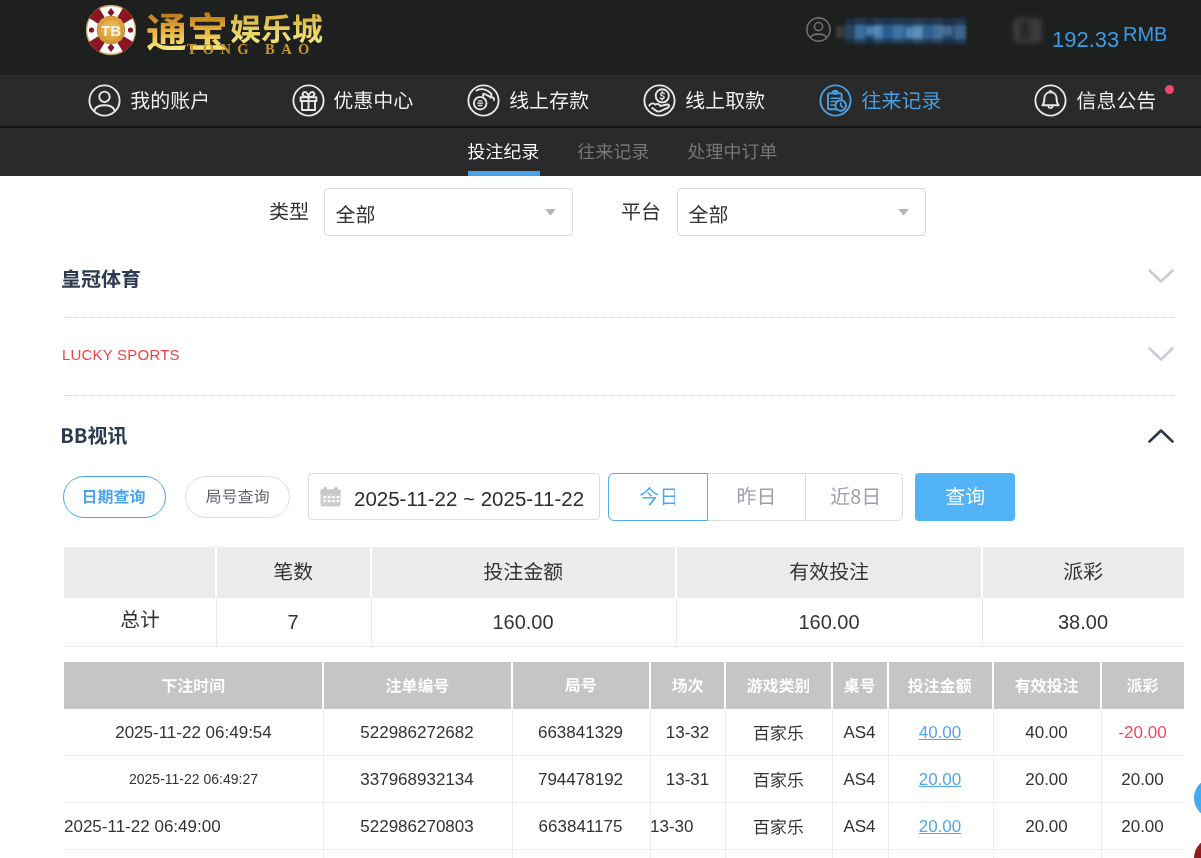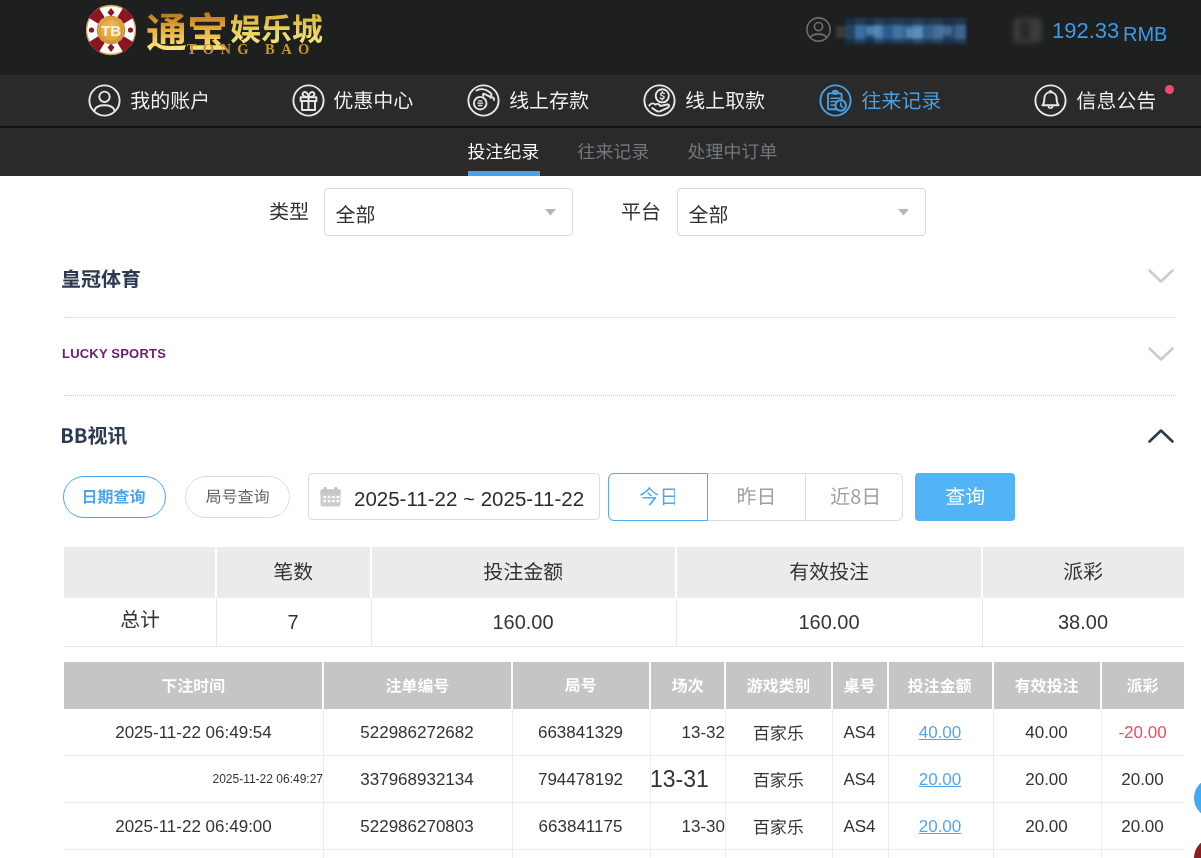--- a/index.html
+++ b/index.html
@@ -61,21 +61,21 @@
 <div class="a" style="left:0;top:8px;width:9px;height:12px;background:#3b3b3b"></div>
 <div class="a" style="left:9px;top:0;width:121px;height:26px;background:linear-gradient(90deg,#27445f 0 10px,#3c6f9f 0 20px,#1e4a78 0 29px,#457bab 0 38px,#2a5c90 0 48px,#3e73a3 0 58px,#2d618f 0 68px,#4d80ab 0 78px,#315f8d 0 88px,#416f9a 0 98px,#27496f 0 110px,#3a658e 0 121px)"></div>
 <div class="a" style="left:9px;top:0;width:121px;height:7px;background:#1a2838;opacity:.75"></div>
 <div class="a" style="left:9px;top:21px;width:121px;height:5px;background:#16222f;opacity:.6"></div>
 <div class="a" style="left:30px;top:8px;width:14px;height:9px;background:#5a8cb8;opacity:.8"></div>
 <div class="a" style="left:70px;top:10px;width:16px;height:10px;background:#6394c0;opacity:.7"></div>
 <div class="a" style="left:104px;top:8px;width:12px;height:9px;background:#54779a;opacity:.7"></div>
 </div>
 <div class="a" style="left:1013px;top:18px;width:29px;height:25px;background:#3c3c3c;border-radius:5px;filter:blur(2.5px)"></div>
 <div class="a" style="left:1020px;top:21px;width:10px;height:19px;background:#2a2a2a;filter:blur(2px)"></div>
-<div class="lat" style="left:1052px;top:20px;font-size:22px;line-height:22px;color:#3e9ae6">192.33</div>
+<div class="lat" style="left:1052px;top:29px;font-size:22px;line-height:22px;color:#3e9ae6">192.33</div>
 <div class="lat" style="left:1123px;top:25.5px;font-size:20px;line-height:16px;color:#3e9ae6">RMB</div>
 <svg class="a" style="left:88px;top:84px" width="33" height="33" viewBox="0 0 33 33" fill="none" stroke="#e8e8e8" stroke-width="1.9" stroke-linecap="round" stroke-linejoin="round">
     <circle cx="16.5" cy="16.5" r="15.1"></circle>
     <circle cx="16.5" cy="12.8" r="5.2"></circle>
     <path d="M6.5 26.5 C8.5 19.5 24.5 19.5 26.5 26.5"></path>
   </svg>
 <svg class="a" style="left:292px;top:84px" width="33" height="33" viewBox="0 0 33 33" fill="none" stroke="#e8e8e8" stroke-width="1.9" stroke-linecap="round" stroke-linejoin="round">
     <circle cx="16.5" cy="16.5" r="15.1"></circle>
     <rect x="8.6" y="13.2" width="15.8" height="3.9"></rect>
     <rect x="10" y="17.1" width="13" height="8.9"></rect>
@@ -160,21 +160,21 @@
 <svg class="a" style="left:897px;top:208px" width="13" height="9" viewBox="0 0 13 9">
     <path d="M1 1 L6.5 7.5 L12 1Z" fill="#b5b5b5"></path>
   </svg>
 <svg class="t" style="left:62.0px;top:269.0px" width="77.9" height="19.1" viewBox="1.0 -17.3 77.9 19.1">
     <path fill="#2c3a52" d="M5.4 -10.6H14.6V-9.6H5.4ZM5.4 -13.4H14.6V-12.4H5.4ZM1 -0.7V1.4H19.1V-0.7H11.4V-1.7H17V-3.7H11.4V-4.7H17.8V-6.8H2.3V-4.7H8.9V-3.7H3.3V-1.7H8.9V-0.7ZM8.7 -16.9C8.6 -16.4 8.4 -15.8 8.2 -15.3H3V-7.7H17.1V-15.3H11C11.2 -15.7 11.5 -16.2 11.7 -16.7Z M30.5 -7.3C31.2 -6.3 31.8 -5 32 -4.1L34 -5C33.7 -5.9 33.1 -7.1 32.4 -8ZM34.7 -12.7V-10.7H30.2V-8.6H34.7V-3.9C34.7 -3.6 34.7 -3.6 34.4 -3.5C34.1 -3.5 33.3 -3.5 32.5 -3.6C32.8 -3 33.1 -2.1 33.2 -1.5C34.5 -1.5 35.4 -1.5 36.1 -1.9C36.8 -2.2 37 -2.8 37 -3.8V-8.6H39.1V-10.7H37V-12.2H38.6V-16.1H21.4V-12.2H22.3V-10.1H29.5V-12.3H23.7V-13.9H36.2V-12.7ZM20.9 -8.3V-6.1H22.8V-5.3C22.8 -3.7 22.5 -1.5 20.4 0.1C20.9 0.4 21.8 1.3 22.1 1.7C24.5 -0.2 25 -3.1 25 -5.3V-6.1H26.5V-1.5C26.5 0.8 27.4 1.5 30.5 1.5C31.2 1.5 35.1 1.5 35.8 1.5C38.5 1.5 39.2 0.7 39.6 -2.4C38.9 -2.5 38 -2.9 37.4 -3.2C37.3 -0.9 37 -0.6 35.7 -0.6C34.7 -0.6 31.4 -0.6 30.6 -0.6C29 -0.6 28.7 -0.7 28.7 -1.5V-6.1H30.3V-8.3Z M44.4 -16.9C43.5 -14.1 41.9 -11.2 40.3 -9.4C40.7 -8.8 41.4 -7.5 41.6 -6.9C42 -7.4 42.4 -7.9 42.8 -8.5V1.8H45.1V-12.4C45.7 -13.6 46.3 -14.9 46.7 -16.2ZM46.2 -13.4V-11.1H50.2C49.1 -8 47.2 -4.8 45.2 -3C45.7 -2.6 46.5 -1.7 46.9 -1.2C47.5 -1.8 48.1 -2.6 48.7 -3.4V-1.6H51.3V1.6H53.7V-1.6H56.4V-3.3C56.9 -2.5 57.4 -1.8 58 -1.2C58.4 -1.8 59.2 -2.7 59.8 -3.1C57.8 -4.9 56 -8 54.9 -11.1H59.2V-13.4H53.7V-16.9H51.3V-13.4ZM51.3 -3.7H48.9C49.8 -5.2 50.6 -6.9 51.3 -8.8ZM53.7 -3.7V-9C54.3 -7.1 55.2 -5.3 56.1 -3.7Z M74.1 -6.6V-5.7H66V-6.6ZM63.6 -8.6V1.8H66V-1.4H74.1V-0.5C74.1 -0.2 73.9 -0.1 73.5 -0.1C73.1 -0.1 71.4 -0.1 70.2 -0.1C70.5 0.4 70.9 1.2 71 1.8C72.9 1.8 74.3 1.8 75.2 1.5C76.1 1.2 76.5 0.7 76.5 -0.5V-8.6ZM66 -4H74.1V-3.1H66ZM68.3 -16.6 69 -15.3H61.1V-13.2H65.3C64.6 -12.6 64 -12.2 63.7 -12C63.2 -11.7 62.8 -11.5 62.4 -11.4C62.6 -10.7 63 -9.5 63.1 -9C64 -9.3 65.3 -9.4 74.9 -9.9C75.4 -9.5 75.8 -9.1 76.1 -8.7L78.2 -10.1C77.3 -10.9 75.8 -12.1 74.6 -13.2H78.9V-15.3H71.8C71.5 -15.9 71.1 -16.7 70.7 -17.3ZM71.8 -12.7 72.9 -11.8 66.7 -11.5C67.5 -12 68.2 -12.6 68.9 -13.2H72.6Z"></path>
   </svg>
 <svg class="a" style="left:1147px;top:268px" width="28" height="17" viewBox="0 0 28 17" fill="none" stroke="#c9ccd0" stroke-width="2.6" stroke-linecap="round" stroke-linejoin="round">
     <path d="M2.5 2.5 L14 13.5 L25.5 2.5"></path>
   </svg>
 <div class="a" style="left:64px;top:317px;width:1112px;border-top:1px dotted #ccc"></div>
-<div class="lat" style="left:62px;top:346px;font-size:13px;font-weight:bold;color:#701a75;letter-spacing:0.2px">LUCKY SPORTS</div>
+<div class="lat" style="left:62px;top:346px;font-size:15px;font-weight:normal;color:#ef4444;letter-spacing:0.2px">LUCKY SPORTS</div>
 <svg class="a" style="left:1147px;top:346px" width="28" height="17" viewBox="0 0 28 17" fill="none" stroke="#c9ccd0" stroke-width="2.6" stroke-linecap="round" stroke-linejoin="round">
     <path d="M2.5 2.5 L14 13.5 L25.5 2.5"></path>
   </svg>
 <div class="a" style="left:64px;top:395px;width:1112px;border-top:1px dotted #ccc"></div>
 <svg class="t" style="left:62.0px;top:426.0px" width="65.0" height="18.8" viewBox="1.8 -17.0 65.0 18.8">
     <path fill="#2c3a52" d="M1.8 0H7.1C10.4 0 12.8 -1.4 12.8 -4.4C12.8 -6.3 11.7 -7.5 10.1 -7.9V-7.9C11.3 -8.4 12.1 -9.8 12.1 -11.2C12.1 -13.9 9.8 -14.8 6.7 -14.8H1.8ZM4.8 -8.8V-12.5H6.5C8.3 -12.5 9.2 -12 9.2 -10.7C9.2 -9.5 8.4 -8.8 6.5 -8.8ZM4.8 -2.3V-6.6H6.8C8.9 -6.6 9.9 -6 9.9 -4.5C9.9 -3 8.8 -2.3 6.8 -2.3Z M15.4 0H20.7C24 0 26.4 -1.4 26.4 -4.4C26.4 -6.3 25.3 -7.5 23.7 -7.9V-7.9C24.9 -8.4 25.7 -9.8 25.7 -11.2C25.7 -13.9 23.4 -14.8 20.3 -14.8H15.4ZM18.4 -8.8V-12.5H20.2C21.9 -12.5 22.8 -12 22.8 -10.7C22.8 -9.5 22 -8.8 20.1 -8.8ZM18.4 -2.3V-6.6H20.5C22.5 -6.6 23.6 -6 23.6 -4.5C23.6 -3 22.5 -2.3 20.5 -2.3Z M35.9 -16.1V-5.4H38.2V-14H43.4V-5.4H45.8V-16.1ZM39.6 -12.9V-9.7C39.6 -6.6 39.1 -2.6 34 0.1C34.5 0.4 35.3 1.3 35.5 1.8C38 0.5 39.5 -1.2 40.5 -3.1V-0.6C40.5 1.1 41.2 1.5 42.8 1.5H44.2C46.2 1.5 46.5 0.6 46.7 -2.5C46.2 -2.7 45.4 -3 44.9 -3.4C44.8 -0.8 44.7 -0.2 44.2 -0.2H43.3C42.9 -0.2 42.7 -0.4 42.7 -0.9V-5.5H41.4C41.8 -6.9 41.9 -8.4 41.9 -9.6V-12.9ZM29.8 -15.9C30.4 -15.3 31 -14.4 31.4 -13.6H28.3V-11.5H32.5C31.4 -9.2 29.6 -7.1 27.8 -5.9C28.1 -5.4 28.6 -4.1 28.7 -3.4C29.3 -3.8 29.9 -4.3 30.5 -4.9V1.8H32.8V-6C33.3 -5.3 33.8 -4.5 34.1 -3.9L35.6 -5.8C35.3 -6.2 34 -7.6 33.3 -8.5C34.1 -9.8 34.8 -11.3 35.4 -12.9L34.1 -13.7L33.7 -13.6H32.2L33.5 -14.4C33.2 -15.2 32.4 -16.2 31.7 -17Z M48.9 -15.3C49.9 -14.3 51.1 -12.8 51.7 -11.9L53.5 -13.5C52.9 -14.4 51.5 -15.7 50.5 -16.6ZM47.9 -10.8V-8.5H50.3V-2.5C50.3 -1.6 49.7 -0.9 49.3 -0.6C49.7 -0.1 50.3 0.9 50.5 1.4C50.8 0.9 51.5 0.3 55.2 -2.9C54.9 -3.3 54.5 -4.3 54.3 -4.9L52.6 -3.5V-10.8ZM54.3 -16V-13.8H56.7V-8.9H54.2V-6.7H56.7V1.4H59V-6.7H61.5V-8.9H59V-13.8H62C62 -6.2 62 0.8 64.2 1.6C65.5 2.1 66.5 1.5 66.8 -1.6C66.5 -2 65.9 -2.9 65.5 -3.6C65.5 -2.2 65.3 -0.8 65.2 -0.8C64.3 -1.1 64.2 -9.3 64.4 -16Z"></path>
   </svg>
 <svg class="a" style="left:1147px;top:427px" width="28" height="17" viewBox="0 0 28 17" fill="none" stroke="#2c3a52" stroke-width="2.6" stroke-linecap="round" stroke-linejoin="round">
     <path d="M2.5 14.5 L14 3.5 L25.5 14.5"></path>
   </svg>
@@ -291,61 +291,61 @@
 <div class="a" style="left:511.5px;top:709px;width:1px;height:47px;background:#ececec"></div>
 <div class="a" style="left:650px;top:709px;width:1px;height:47px;background:#ececec"></div>
 <div class="a" style="left:725px;top:709px;width:1px;height:47px;background:#ececec"></div>
 <div class="a" style="left:831.5px;top:709px;width:1px;height:47px;background:#ececec"></div>
 <div class="a" style="left:887.5px;top:709px;width:1px;height:47px;background:#ececec"></div>
 <div class="a" style="left:992.5px;top:709px;width:1px;height:47px;background:#ececec"></div>
 <div class="a" style="left:1101px;top:709px;width:1px;height:47px;background:#ececec"></div>
 <div class="lat" style="left:64px;top:709px;width:259px;height:47px;line-height:47px;text-align:center;font-size:17px;color:#333">2025-11-22 06:49:54</div>
 <div class="lat" style="left:323px;top:709px;width:188px;height:47px;line-height:47px;text-align:center;font-size:17px;color:#333">522986272682</div>
 <div class="lat" style="left:511.5px;top:709px;width:138px;height:47px;line-height:47px;text-align:center;font-size:17px;color:#333">663841329</div>
-<div class="lat" style="left:650px;top:709px;width:75px;height:47px;line-height:47px;text-align:right;font-size:17px;color:#333">13-32</div>
+<div class="lat" style="left:650px;top:709px;width:75px;height:47px;line-height:47px;text-align:center;font-size:17px;color:#333">13-32</div>
 <svg class="t" style="left:753.6px;top:725.0px" width="49.2" height="15.8" viewBox="1.1 -14.4 49.2 15.8">
     <path fill="#333" d="M3 -9.6V1.4H4.3V0.3H12.9V1.4H14.2V-9.6H8.4C8.7 -10.3 8.9 -11.3 9.1 -12.1H15.9V-13.4H1.1V-12.1H7.6C7.5 -11.3 7.3 -10.3 7.1 -9.6ZM4.3 -4.1H12.9V-0.9H4.3ZM4.3 -5.3V-8.4H12.9V-5.3Z M24.2 -14C24.4 -13.6 24.6 -13.2 24.8 -12.8H18.4V-9.2H19.7V-11.6H31.4V-9.2H32.7V-12.8H26.4C26.2 -13.3 25.8 -13.9 25.5 -14.4ZM30.4 -8.2C29.5 -7.3 28 -6.2 26.7 -5.3C26.3 -6.3 25.7 -7.2 24.9 -7.9C25.4 -8.2 25.8 -8.5 26.1 -8.8H30.4V-10H20.6V-8.8H24.4C22.8 -7.8 20.5 -6.9 18.4 -6.4C18.6 -6.1 18.9 -5.6 19.1 -5.4C20.7 -5.8 22.5 -6.5 24 -7.4C24.3 -7.1 24.6 -6.7 24.8 -6.4C23.3 -5.3 20.5 -4 18.3 -3.5C18.5 -3.2 18.8 -2.8 19 -2.5C21 -3.1 23.6 -4.4 25.3 -5.5C25.5 -5.1 25.7 -4.7 25.8 -4.3C24.1 -2.8 20.8 -1.2 18 -0.5C18.3 -0.3 18.6 0.2 18.7 0.5C21.1 -0.2 24.1 -1.6 26 -3.1C26.2 -1.7 25.9 -0.6 25.3 -0.2C25 0.1 24.7 0.2 24.3 0.2C23.9 0.2 23.3 0.2 22.7 0.1C22.9 0.4 23 1 23.1 1.3C23.6 1.3 24.1 1.3 24.5 1.3C25.3 1.3 25.7 1.2 26.3 0.7C27.2 0 27.6 -2.1 27 -4.3L27.9 -4.8C28.8 -2.3 30.4 -0.3 32.6 0.6C32.8 0.3 33.1 -0.2 33.4 -0.4C31.3 -1.2 29.6 -3.2 28.8 -5.4C29.8 -6 30.7 -6.7 31.5 -7.3Z M38 -4.7C37.2 -3.2 35.9 -1.6 34.6 -0.5C35 -0.3 35.5 0.1 35.7 0.3C36.9 -0.9 38.3 -2.7 39.3 -4.3ZM45.8 -4.2C47 -2.8 48.5 -0.9 49.1 0.2L50.3 -0.4C49.6 -1.5 48.1 -3.4 46.9 -4.7ZM36.2 -6C36.4 -6.1 37.1 -6.2 38.2 -6.2H42.2V-0.3C42.2 -0 42.1 0.1 41.8 0.1C41.5 0.1 40.5 0.1 39.4 0.1C39.6 0.4 39.8 1 39.9 1.3C41.3 1.3 42.2 1.3 42.8 1.1C43.3 0.9 43.5 0.5 43.5 -0.3V-6.2H49.7L49.7 -7.5H43.5V-10.9H42.2V-7.5H37.4C37.7 -8.8 38 -10.4 38.2 -11.9C41.9 -12 46.2 -12.3 48.9 -13L48.1 -14.1C45.5 -13.4 40.8 -13.1 36.9 -13C36.9 -11 36.4 -8.8 36.3 -8.3C36.1 -7.7 36 -7.3 35.8 -7.2C35.9 -6.9 36.1 -6.2 36.2 -6Z"></path>
   </svg>
 <div class="lat" style="left:831.5px;top:709px;width:56px;height:47px;line-height:47px;text-align:center;font-size:17px;color:#333">AS4</div>
 <div class="lat" style="left:887.5px;top:709px;width:105px;height:47px;line-height:47px;text-align:center;font-size:17px;color:#54a6e8"><span style="text-decoration:underline">40.00</span></div>
 <div class="lat" style="left:992.5px;top:709px;width:108px;height:47px;line-height:47px;text-align:center;font-size:17px;color:#333">40.00</div>
 <div class="lat" style="left:1101px;top:709px;width:83px;height:47px;line-height:47px;text-align:center;font-size:17px;color:#f2495c">-20.00</div>
 <div class="a" style="left:64px;top:802px;width:1120px;height:1px;background:#ececec"></div>
 <div class="a" style="left:323px;top:756px;width:1px;height:47px;background:#ececec"></div>
 <div class="a" style="left:511.5px;top:756px;width:1px;height:47px;background:#ececec"></div>
 <div class="a" style="left:650px;top:756px;width:1px;height:47px;background:#ececec"></div>
 <div class="a" style="left:725px;top:756px;width:1px;height:47px;background:#ececec"></div>
 <div class="a" style="left:831.5px;top:756px;width:1px;height:47px;background:#ececec"></div>
 <div class="a" style="left:887.5px;top:756px;width:1px;height:47px;background:#ececec"></div>
 <div class="a" style="left:992.5px;top:756px;width:1px;height:47px;background:#ececec"></div>
 <div class="a" style="left:1101px;top:756px;width:1px;height:47px;background:#ececec"></div>
-<div class="lat" style="left:64px;top:756px;width:259px;height:47px;line-height:47px;text-align:right;font-size:12px;color:#333">2025-11-22 06:49:27</div>
+<div class="lat" style="left:64px;top:756px;width:259px;height:47px;line-height:47px;text-align:center;font-size:14px;color:#333">2025-11-22 06:49:27</div>
 <div class="lat" style="left:323px;top:756px;width:188px;height:47px;line-height:47px;text-align:center;font-size:17px;color:#333">337968932134</div>
 <div class="lat" style="left:511.5px;top:756px;width:138px;height:47px;line-height:47px;text-align:center;font-size:17px;color:#333">794478192</div>
-<div class="lat" style="left:650px;top:756px;width:75px;height:47px;line-height:47px;font-size:23px;color:#333">13-31</div>
+<div class="lat" style="left:650px;top:756px;width:75px;height:47px;line-height:47px;text-align:center;font-size:17px;color:#333">13-31</div>
 <svg class="t" style="left:753.6px;top:772.0px" width="49.2" height="15.8" viewBox="1.1 -14.4 49.2 15.8">
     <path fill="#333" d="M3 -9.6V1.4H4.3V0.3H12.9V1.4H14.2V-9.6H8.4C8.7 -10.3 8.9 -11.3 9.1 -12.1H15.9V-13.4H1.1V-12.1H7.6C7.5 -11.3 7.3 -10.3 7.1 -9.6ZM4.3 -4.1H12.9V-0.9H4.3ZM4.3 -5.3V-8.4H12.9V-5.3Z M24.2 -14C24.4 -13.6 24.6 -13.2 24.8 -12.8H18.4V-9.2H19.7V-11.6H31.4V-9.2H32.7V-12.8H26.4C26.2 -13.3 25.8 -13.9 25.5 -14.4ZM30.4 -8.2C29.5 -7.3 28 -6.2 26.7 -5.3C26.3 -6.3 25.7 -7.2 24.9 -7.9C25.4 -8.2 25.8 -8.5 26.1 -8.8H30.4V-10H20.6V-8.8H24.4C22.8 -7.8 20.5 -6.9 18.4 -6.4C18.6 -6.1 18.9 -5.6 19.1 -5.4C20.7 -5.8 22.5 -6.5 24 -7.4C24.3 -7.1 24.6 -6.7 24.8 -6.4C23.3 -5.3 20.5 -4 18.3 -3.5C18.5 -3.2 18.8 -2.8 19 -2.5C21 -3.1 23.6 -4.4 25.3 -5.5C25.5 -5.1 25.7 -4.7 25.8 -4.3C24.1 -2.8 20.8 -1.2 18 -0.5C18.3 -0.3 18.6 0.2 18.7 0.5C21.1 -0.2 24.1 -1.6 26 -3.1C26.2 -1.7 25.9 -0.6 25.3 -0.2C25 0.1 24.7 0.2 24.3 0.2C23.9 0.2 23.3 0.2 22.7 0.1C22.9 0.4 23 1 23.1 1.3C23.6 1.3 24.1 1.3 24.5 1.3C25.3 1.3 25.7 1.2 26.3 0.7C27.2 0 27.6 -2.1 27 -4.3L27.9 -4.8C28.8 -2.3 30.4 -0.3 32.6 0.6C32.8 0.3 33.1 -0.2 33.4 -0.4C31.3 -1.2 29.6 -3.2 28.8 -5.4C29.8 -6 30.7 -6.7 31.5 -7.3Z M38 -4.7C37.2 -3.2 35.9 -1.6 34.6 -0.5C35 -0.3 35.5 0.1 35.7 0.3C36.9 -0.9 38.3 -2.7 39.3 -4.3ZM45.8 -4.2C47 -2.8 48.5 -0.9 49.1 0.2L50.3 -0.4C49.6 -1.5 48.1 -3.4 46.9 -4.7ZM36.2 -6C36.4 -6.1 37.1 -6.2 38.2 -6.2H42.2V-0.3C42.2 -0 42.1 0.1 41.8 0.1C41.5 0.1 40.5 0.1 39.4 0.1C39.6 0.4 39.8 1 39.9 1.3C41.3 1.3 42.2 1.3 42.8 1.1C43.3 0.9 43.5 0.5 43.5 -0.3V-6.2H49.7L49.7 -7.5H43.5V-10.9H42.2V-7.5H37.4C37.7 -8.8 38 -10.4 38.2 -11.9C41.9 -12 46.2 -12.3 48.9 -13L48.1 -14.1C45.5 -13.4 40.8 -13.1 36.9 -13C36.9 -11 36.4 -8.8 36.3 -8.3C36.1 -7.7 36 -7.3 35.8 -7.2C35.9 -6.9 36.1 -6.2 36.2 -6Z"></path>
   </svg>
 <div class="lat" style="left:831.5px;top:756px;width:56px;height:47px;line-height:47px;text-align:center;font-size:17px;color:#333">AS4</div>
 <div class="lat" style="left:887.5px;top:756px;width:105px;height:47px;line-height:47px;text-align:center;font-size:17px;color:#54a6e8"><span style="text-decoration:underline">20.00</span></div>
 <div class="lat" style="left:992.5px;top:756px;width:108px;height:47px;line-height:47px;text-align:center;font-size:17px;color:#333">20.00</div>
 <div class="lat" style="left:1101px;top:756px;width:83px;height:47px;line-height:47px;text-align:center;font-size:17px;color:#333">20.00</div>
 <div class="a" style="left:64px;top:849px;width:1120px;height:1px;background:#ececec"></div>
 <div class="a" style="left:323px;top:803px;width:1px;height:47px;background:#ececec"></div>
 <div class="a" style="left:511.5px;top:803px;width:1px;height:47px;background:#ececec"></div>
 <div class="a" style="left:650px;top:803px;width:1px;height:47px;background:#ececec"></div>
 <div class="a" style="left:725px;top:803px;width:1px;height:47px;background:#ececec"></div>
 <div class="a" style="left:831.5px;top:803px;width:1px;height:47px;background:#ececec"></div>
 <div class="a" style="left:887.5px;top:803px;width:1px;height:47px;background:#ececec"></div>
 <div class="a" style="left:992.5px;top:803px;width:1px;height:47px;background:#ececec"></div>
 <div class="a" style="left:1101px;top:803px;width:1px;height:47px;background:#ececec"></div>
-<div class="lat" style="left:64px;top:803px;width:259px;height:47px;line-height:47px;text-align:center;font-size:17px;color:#333">2025-11-22 06:49:00</div>
+<div class="lat" style="left:64px;top:803px;width:259px;height:47px;line-height:47px;font-size:17px;color:#333">2025-11-22 06:49:00</div>
 <div class="lat" style="left:323px;top:803px;width:188px;height:47px;line-height:47px;text-align:center;font-size:17px;color:#333">522986270803</div>
 <div class="lat" style="left:511.5px;top:803px;width:138px;height:47px;line-height:47px;text-align:center;font-size:17px;color:#333">663841175</div>
-<div class="lat" style="left:650px;top:803px;width:75px;height:47px;line-height:47px;text-align:right;font-size:17px;color:#333">13-30</div>
+<div class="lat" style="left:650px;top:803px;width:75px;height:47px;line-height:47px;text-align:left;font-size:17px;color:#333">13-30</div>
 <svg class="t" style="left:753.6px;top:819.0px" width="49.2" height="15.8" viewBox="1.1 -14.4 49.2 15.8">
     <path fill="#333" d="M3 -9.6V1.4H4.3V0.3H12.9V1.4H14.2V-9.6H8.4C8.7 -10.3 8.9 -11.3 9.1 -12.1H15.9V-13.4H1.1V-12.1H7.6C7.5 -11.3 7.3 -10.3 7.1 -9.6ZM4.3 -4.1H12.9V-0.9H4.3ZM4.3 -5.3V-8.4H12.9V-5.3Z M24.2 -14C24.4 -13.6 24.6 -13.2 24.8 -12.8H18.4V-9.2H19.7V-11.6H31.4V-9.2H32.7V-12.8H26.4C26.2 -13.3 25.8 -13.9 25.5 -14.4ZM30.4 -8.2C29.5 -7.3 28 -6.2 26.7 -5.3C26.3 -6.3 25.7 -7.2 24.9 -7.9C25.4 -8.2 25.8 -8.5 26.1 -8.8H30.4V-10H20.6V-8.8H24.4C22.8 -7.8 20.5 -6.9 18.4 -6.4C18.6 -6.1 18.9 -5.6 19.1 -5.4C20.7 -5.8 22.5 -6.5 24 -7.4C24.3 -7.1 24.6 -6.7 24.8 -6.4C23.3 -5.3 20.5 -4 18.3 -3.5C18.5 -3.2 18.8 -2.8 19 -2.5C21 -3.1 23.6 -4.4 25.3 -5.5C25.5 -5.1 25.7 -4.7 25.8 -4.3C24.1 -2.8 20.8 -1.2 18 -0.5C18.3 -0.3 18.6 0.2 18.7 0.5C21.1 -0.2 24.1 -1.6 26 -3.1C26.2 -1.7 25.9 -0.6 25.3 -0.2C25 0.1 24.7 0.2 24.3 0.2C23.9 0.2 23.3 0.2 22.7 0.1C22.9 0.4 23 1 23.1 1.3C23.6 1.3 24.1 1.3 24.5 1.3C25.3 1.3 25.7 1.2 26.3 0.7C27.2 0 27.6 -2.1 27 -4.3L27.9 -4.8C28.8 -2.3 30.4 -0.3 32.6 0.6C32.8 0.3 33.1 -0.2 33.4 -0.4C31.3 -1.2 29.6 -3.2 28.8 -5.4C29.8 -6 30.7 -6.7 31.5 -7.3Z M38 -4.7C37.2 -3.2 35.9 -1.6 34.6 -0.5C35 -0.3 35.5 0.1 35.7 0.3C36.9 -0.9 38.3 -2.7 39.3 -4.3ZM45.8 -4.2C47 -2.8 48.5 -0.9 49.1 0.2L50.3 -0.4C49.6 -1.5 48.1 -3.4 46.9 -4.7ZM36.2 -6C36.4 -6.1 37.1 -6.2 38.2 -6.2H42.2V-0.3C42.2 -0 42.1 0.1 41.8 0.1C41.5 0.1 40.5 0.1 39.4 0.1C39.6 0.4 39.8 1 39.9 1.3C41.3 1.3 42.2 1.3 42.8 1.1C43.3 0.9 43.5 0.5 43.5 -0.3V-6.2H49.7L49.7 -7.5H43.5V-10.9H42.2V-7.5H37.4C37.7 -8.8 38 -10.4 38.2 -11.9C41.9 -12 46.2 -12.3 48.9 -13L48.1 -14.1C45.5 -13.4 40.8 -13.1 36.9 -13C36.9 -11 36.4 -8.8 36.3 -8.3C36.1 -7.7 36 -7.3 35.8 -7.2C35.9 -6.9 36.1 -6.2 36.2 -6Z"></path>
   </svg>
 <div class="lat" style="left:831.5px;top:803px;width:56px;height:47px;line-height:47px;text-align:center;font-size:17px;color:#333">AS4</div>
 <div class="lat" style="left:887.5px;top:803px;width:105px;height:47px;line-height:47px;text-align:center;font-size:17px;color:#54a6e8"><span style="text-decoration:underline">20.00</span></div>
 <div class="lat" style="left:992.5px;top:803px;width:108px;height:47px;line-height:47px;text-align:center;font-size:17px;color:#333">20.00</div>
 <div class="lat" style="left:1101px;top:803px;width:83px;height:47px;line-height:47px;text-align:center;font-size:17px;color:#333">20.00</div>
 
 <div class="a" style="left:323px;top:850px;width:1px;height:47px;background:#ececec"></div>
 <div class="a" style="left:511.5px;top:850px;width:1px;height:47px;background:#ececec"></div>

